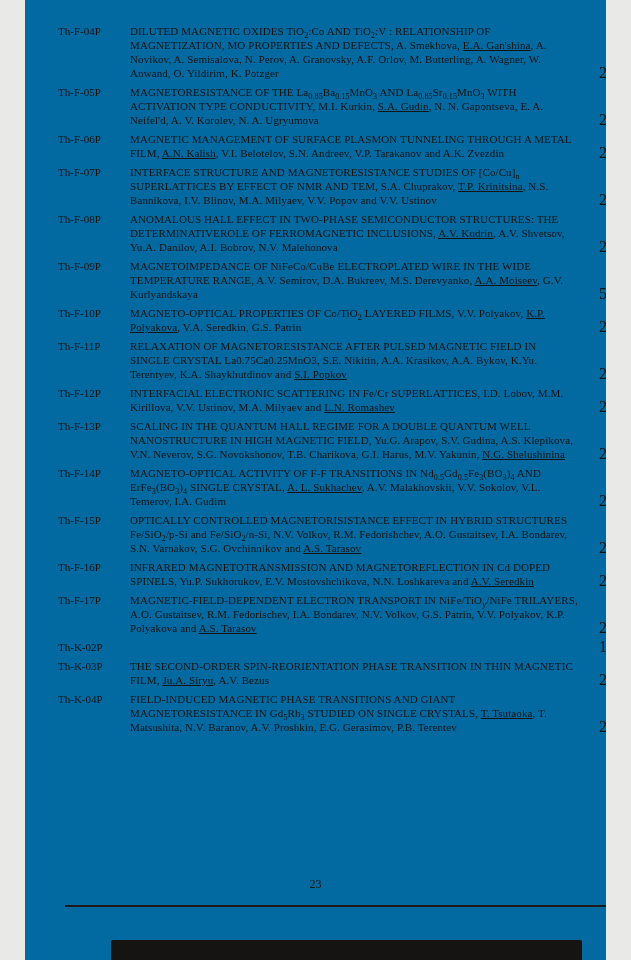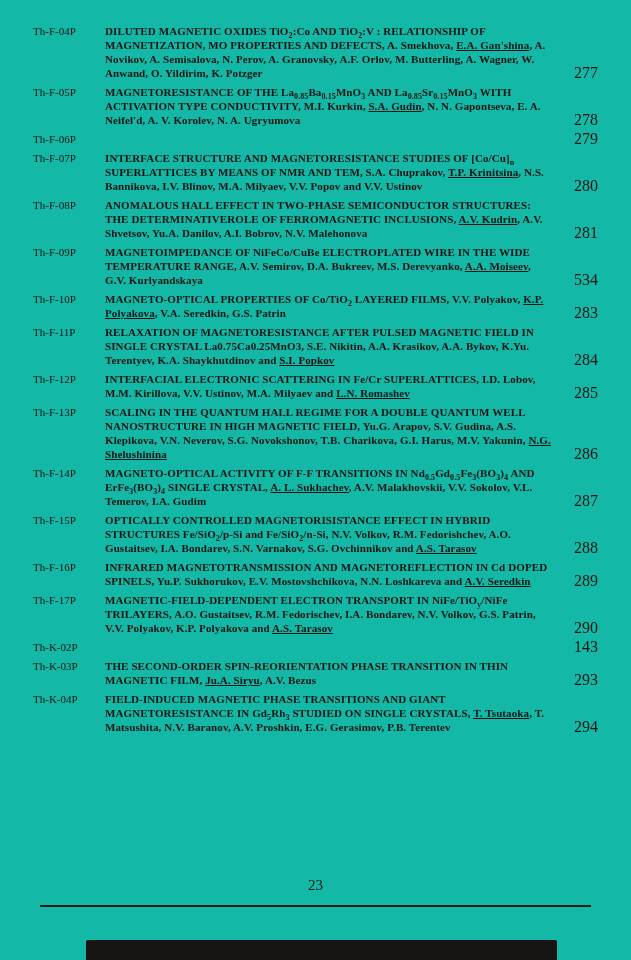--- a/index.html
+++ b/index.html
@@ -2,24 +2,24 @@
 <html><head>
 <meta charset="utf-8">
 <style>
   html, body {
     margin: 0;
     padding: 0;
     background: #e9e9e7;
   }
   .page {
     position: relative;
-    width: 631px;
+    width: 581px;
     height: 960px;
     margin: 0 auto;
-    background: #14b8a6;
+    background: #0369a1;
     overflow: hidden;
     font-family: "Liberation Serif", "DejaVu Serif", serif;
     color: #141414;
   }
   .entries {
     position: absolute;
     top: 24px;
     left: 33px;
     width: 565px;
   }
@@ -32,21 +32,20 @@
     flex: 0 0 72px;
     font-size: 11px;
     line-height: 14px;
     white-space: nowrap;
   }
   .body {
     flex: 0 0 448px;
     font-size: 11px;
     line-height: 14px;
     letter-spacing: 0.1px;
-    font-weight: bold;
   }
   .body sub {
     font-size: 8px;
     line-height: 0;
   }
   .underline {
     text-decoration: underline;
     text-decoration-thickness: 1px;
     text-underline-offset: 1px;
   }
@@ -64,21 +63,21 @@
     width: 551px;
     height: 2px;
     background: #1b1b1b;
   }
   .page-number {
     position: absolute;
     top: 877px;
     left: 0;
     width: 100%;
     text-align: center;
-    font-size: 15px;
+    font-size: 12px;
   }
   .scan-bar {
     position: absolute;
     top: 940px;
     left: 86px;
     width: 471px;
     height: 20px;
     background: #151413;
     border-radius: 2px 2px 0 0;
   }
@@ -93,25 +92,26 @@
         <div class="body"><span>DILUTED MAGNETIC OXIDES TiO</span><sub>2</sub><span>:Co AND TiO</span><sub>2</sub><span>:V : RELATIONSHIP OF MAGNETIZATION, MO PROPERTIES AND DEFECTS, A. Smekhova, </span><span class="underline">E.A. Gan'shina</span><span>, A. Novikov, A. Semisalova, N. Perov, A. Granovsky, A.F. Orlov, M. Butterling, A. Wagner, W. Anwand, O. Yildirim, K. Potzger</span></div>
         <div class="pagenum">277</div>
       </div>
       <div class="entry">
         <div class="code">Th-F-05P</div>
         <div class="body"><span>MAGNETORESISTANCE OF THE La</span><sub>0.85</sub><span>Ba</span><sub>0.15</sub><span>MnO</span><sub>3</sub><span> AND La</span><sub>0.85</sub><span>Sr</span><sub>0.15</sub><span>MnO</span><sub>3</sub><span> WITH ACTIVATION TYPE CONDUCTIVITY, M.I. Kurkin, </span><span class="underline">S.A. Gudin</span><span>, N. N. Gapontseva, E. A. Neifel'd, A. V. Korolev, N. A. Ugryumova</span></div>
         <div class="pagenum">278</div>
       </div>
       <div class="entry">
         <div class="code">Th-F-06P</div>
+        <div class="body"><span>MAGNETIC MANAGEMENT OF SURFACE PLASMON TUNNELING THROUGH A METAL FILM, </span><span class="underline">A.N. Kalish</span><span>, V.I. Belotelov, S.N. Andreev, V.P. Tarakanov and A.K. Zvezdin</span></div>
         <div class="pagenum">279</div>
       </div>
       <div class="entry">
         <div class="code">Th-F-07P</div>
-        <div class="body"><span>INTERFACE STRUCTURE AND MAGNETORESISTANCE STUDIES OF [Co/Cu]</span><sub>n</sub><span> SUPERLATTICES BY MEANS OF NMR AND TEM, S.A. Chuprakov, </span><span class="underline">T.P. Krinitsina</span><span>, N.S. Bannikova, I.V. Blinov, M.A. Milyaev, V.V. Popov and V.V. Ustinov</span></div>
+        <div class="body"><span>INTERFACE STRUCTURE AND MAGNETORESISTANCE STUDIES OF [Co/Cu]</span><sub>n</sub><span> SUPERLATTICES BY EFFECT OF NMR AND TEM, S.A. Chuprakov, </span><span class="underline">T.P. Krinitsina</span><span>, N.S. Bannikova, I.V. Blinov, M.A. Milyaev, V.V. Popov and V.V. Ustinov</span></div>
         <div class="pagenum">280</div>
       </div>
       <div class="entry">
         <div class="code">Th-F-08P</div>
         <div class="body"><span>ANOMALOUS HALL EFFECT IN TWO-PHASE SEMICONDUCTOR STRUCTURES: THE DETERMINATIVEROLE OF FERROMAGNETIC INCLUSIONS, </span><span class="underline">A.V. Kudrin</span><span>, A.V. Shvetsov, Yu.A. Danilov, A.I. Bobrov, N.V. Malehonova</span></div>
         <div class="pagenum">281</div>
       </div>
       <div class="entry">
         <div class="code">Th-F-09P</div>
         <div class="body"><span>MAGNETOIMPEDANCE OF NiFeCo/CuBe ELECTROPLATED WIRE IN THE WIDE TEMPERATURE RANGE, A.V. Semirov, D.A. Bukreev, M.S. Derevyanko, </span><span class="underline">A.A. Moiseev</span><span>, G.V. Kurlyandskaya</span></div>

